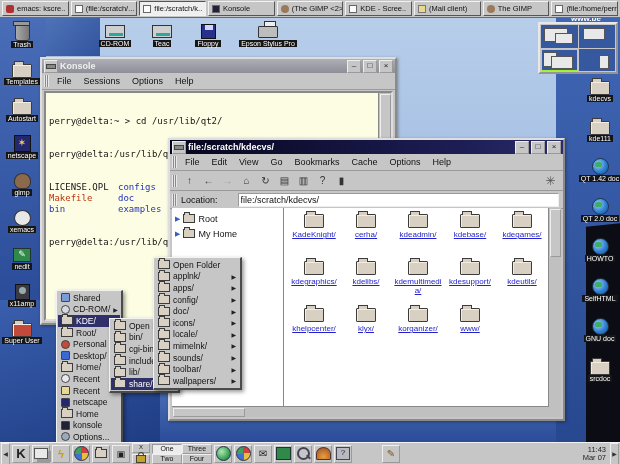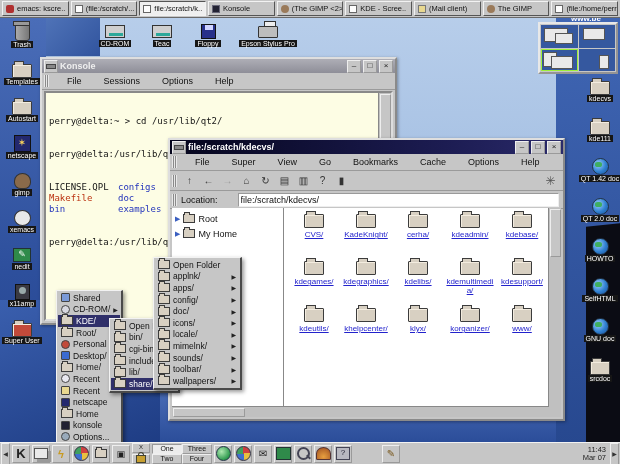--- a/index.html
+++ b/index.html
@@ -69,21 +69,21 @@
   .tb{height:14px;display:flex;align-items:center;gap:2px;padding:0 2px;}
   .tb-inactive{background:linear-gradient(180deg,#aeaeb6,#8e8e98);}
   .tb-active{background:linear-gradient(90deg,#05051c,#1c1c52 70%,#2a2a6a);}
   .wtitle{font-size:9px;font-weight:bold;flex:1;overflow:hidden;white-space:nowrap;}
   .tb-inactive .wtitle{color:#efefef;}
   .tb-active .wtitle{color:#fff;}
   .wbtn{width:12px;height:11px;background:#c6c6c6;border:1px outset #eee;font-size:8px;line-height:9px;
     text-align:center;color:#222;flex:0 0 auto;cursor:pointer;}
   .wmenu{width:12px;height:11px;background:#c6c6c6;border:1px outset #eee;flex:0 0 auto;display:flex;align-items:center;justify-content:center;cursor:pointer;}
   .wmenu::after{content:"";width:8px;height:3px;background:#888;border:1px solid #444;}
-  .mbar{height:16px;display:flex;align-items:center;gap:10px;background:#c6c6c6;border-bottom:1px solid #9a9a9a;}
+  .mbar{height:16px;display:flex;align-items:center;gap:0;background:#c6c6c6;border-bottom:1px solid #9a9a9a;}
   .mlabel{font-size:9px;color:#111;padding:0 6px;cursor:pointer;}
   .handle{width:5px;height:12px;margin:0 2px;background:repeating-linear-gradient(90deg,#e8e8e8 0,#e8e8e8 1px,#8a8a8a 1px,#8a8a8a 2px);flex:0 0 auto;}
   
   .term{position:absolute;left:2px;top:32px;right:2px;bottom:2px;background:#fdfde4;
     border:2px inset #ddd;box-sizing:border-box;overflow:hidden;}
   .tlines{position:absolute;left:3px;top:1px;right:14px;font-family:"DejaVu Sans Mono",monospace;
     font-size:9px;line-height:11px;color:#141414;white-space:pre;}
   .lsgrid{display:grid;grid-template-columns:69px 69px 69px 69px 65px;}
   .c-d{color:#2233bb;}
   .c-r{color:#bb3311;}
@@ -394,21 +394,21 @@
     <div class="tb tb-active">
       <div class="wmenu"></div>
       <span class="wtitle">file:/scratch/kdecvs/</span>
       <div class="wbtn">–</div>
       <div class="wbtn">□</div>
       <div class="wbtn">×</div>
     </div>
     <div class="mbar">
       <div class="handle"></div>
       <span class="mlabel">File</span>
-      <span class="mlabel">Super</span>
+      <span class="mlabel">Edit</span>
       <span class="mlabel">View</span>
       <span class="mlabel">Go</span>
       <span class="mlabel">Bookmarks</span>
       <span class="mlabel">Cache</span>
       <span class="mlabel">Options</span>
       <span class="mlabel">Help</span>
     </div>
     <div class="toolbar">
       <div class="handle"></div>
       <div class="tool">↑</div>
@@ -436,24 +436,20 @@
           </div>
         <div class="trow">
             <span class="tarrow">▶</span>
             <div class="mfold"></div>
             <span class="tname">My Home</span>
           </div>
       </div>
       <div class="fgrid">
         <div class="fcell">
             <div class="fold"></div>
-            <span class="fname">CVS/</span>
-          </div>
-        <div class="fcell">
-            <div class="fold"></div>
             <span class="fname">KadeKnight/</span>
           </div>
         <div class="fcell">
             <div class="fold"></div>
             <span class="fname">cerha/</span>
           </div>
         <div class="fcell">
             <div class="fold"></div>
             <span class="fname">kdeadmin/</span>
           </div>

